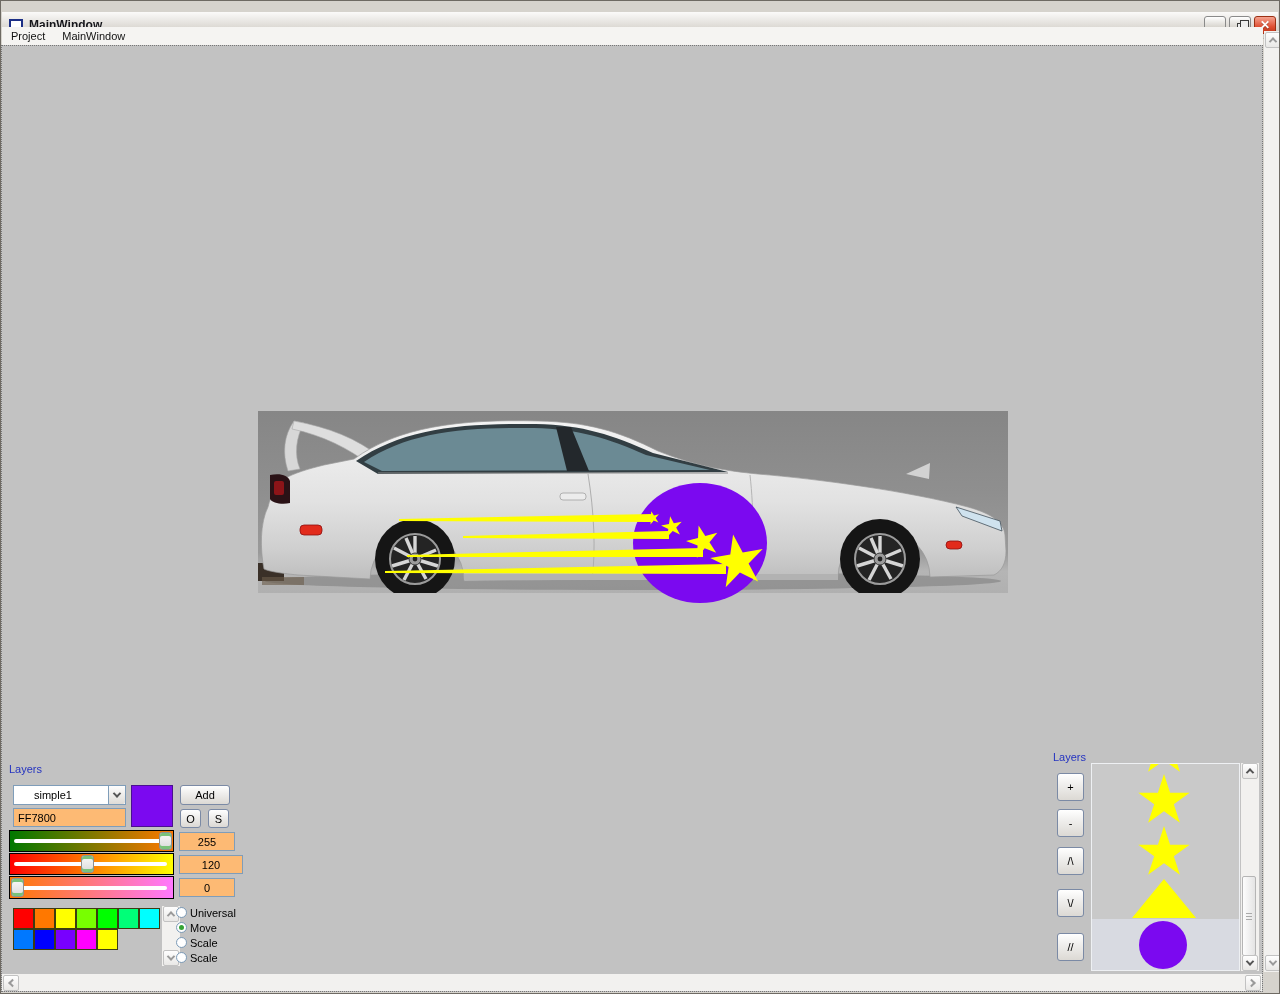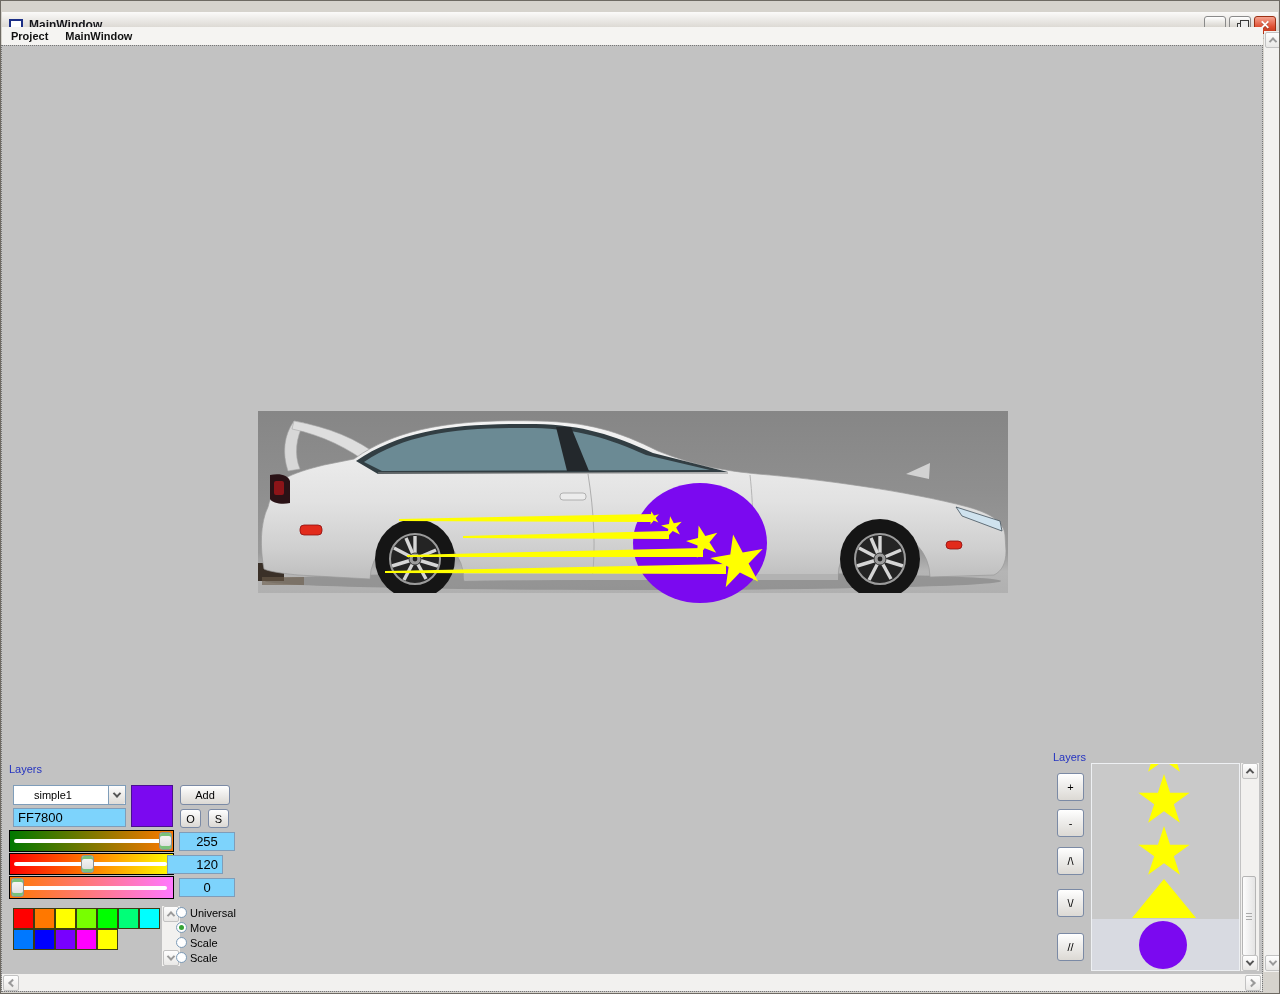--- a/index.html
+++ b/index.html
@@ -17,21 +17,21 @@
     background:linear-gradient(#ffffff,#d9d6d0 60%,#c7c4be);display:flex;align-items:center;justify-content:center;position:relative;}
   .winbtn.close{background:linear-gradient(#f5a28f,#df5034 60%,#c03318);border-color:#9b3014;margin-right:2px;}
   .glyph-min{width:8px;height:2px;background:#3a3a3a;margin-top:8px;}
   .glyph-restore{width:7px;height:6px;border:1px solid #3a3a3a;background:#eee;position:relative;margin-top:2px;}
   .glyph-restore:before{content:"";position:absolute;left:2px;top:-4px;width:7px;height:6px;border:1px solid #3a3a3a;background:#eee;}
   .glyph-close{color:#fff;font-size:12px;font-weight:bold;line-height:1;text-shadow:0 1px 1px #00000055;}
   #winbtns{margin-left:auto;display:flex;align-items:center;}
 
   
   #menubar{position:absolute;left:1px;top:26px;width:1261px;height:18px;background:#f5f4f2;display:flex;align-items:center;}
-  .menu-item{font-size:11px;color:#111;padding:2px 8px;margin-left:1px;font-weight:bold;}
+  .menu-item{font-size:11px;color:#111;padding:2px 8px;margin-left:1px;}
 
   
   #scrollarea{position:absolute;left:0px;top:44px;width:1262px;height:947px;border:1px dotted #777;background:#c2c2c2;}
   #canvas{position:absolute;left:0;top:0;width:1260px;height:928px;overflow:hidden;}
   #hscroll{position:absolute;left:0;bottom:0;width:1260px;height:17px;background:#f2f1ef;display:block;}
   #vscroll{position:absolute;left:1263px;top:30px;width:17px;height:941px;background:#f2f1ef;}
   .sb-btn{position:absolute;width:16px;height:16px;border:1px solid #c2c2c2;border-radius:2px;
     background:linear-gradient(#fefefe,#e9e8e6);display:flex;align-items:center;justify-content:center;}
   .chev{width:6px;height:6px;border-right:2px solid #9a9a9a;border-bottom:2px solid #9a9a9a;}
   .chev.dark{border-color:#555;}
@@ -39,21 +39,21 @@
   .chev.down{transform:rotate(45deg) translate(-1px,-1px);}
   .chev.left{transform:rotate(135deg) translate(-1px,-1px);}
   .chev.right{transform:rotate(-45deg) translate(-1px,-1px);}
   .sb-thumb{position:absolute;left:1px;width:14px;background:linear-gradient(90deg,#fdfdfd,#e4e4e4);
     border:1px solid #b5b5b5;border-radius:2px;}
   .grip{position:absolute;left:3px;right:3px;top:50%;height:1px;background:#aaa;box-shadow:0 -3px 0 #aaa,0 3px 0 #aaa;}
 
   
   .btn{border:1px solid #7b8aa5;border-radius:3px;background:linear-gradient(#ffffff,#eeedeb 45%,#dcd9d4);
     font-size:11px;color:#000;display:flex;align-items:center;justify-content:center;}
-  .edit{background:#7dd3fc;border:1px solid #7f9db9;font-size:13px;color:#000;padding:1px 4px;}
+  .edit{background:#fdba74;border:1px solid #7f9db9;font-size:11px;color:#000;padding:1px 4px;}
   .panel-label{font-size:11px;color:#2433c0;}
   .combo{background:#fff;border:1px solid #7f9db9;display:flex;align-items:center;font-size:11px;}
   .combo .val{flex:1;padding-left:20px;}
   .combo .drop{width:17px;align-self:stretch;border-left:1px solid #7f9db9;border-radius:0 2px 2px 0;
     background:linear-gradient(#fdfdfd,#dfdcd7);display:flex;align-items:center;justify-content:center;}
 
   .gslider{position:absolute;border:1px solid #000;}
   .groove{position:absolute;left:4px;right:6px;top:50%;height:4px;margin-top:-2px;background:#fff;border-radius:2px;}
   .handle{position:absolute;top:1px;bottom:1px;width:13px;border:1px solid #8f8f8f;border-radius:3px;
     background:linear-gradient(#fafafa,#d9d9d9);
@@ -222,21 +222,21 @@
       </div>
       <div class="abs gslider" style="left: 7px; top: 807px; width: 165px; height: 22px; background: linear-gradient(90deg, rgb(255, 0, 0), rgb(255, 255, 0));">
         <div class="groove"></div>
           <div class="handle" style="left: calc(47% - 6.05px);"></div>
       </div>
       <div class="abs gslider" style="left: 7px; top: 830px; width: 165px; height: 23px; background: linear-gradient(90deg, rgb(255, 120, 0), rgb(255, 120, 255));">
         <div class="groove"></div>
           <div class="handle" style="left: calc(0% + 1px);"></div>
       </div>
       <input class="abs edit" style="left: 177px; top: 786px; width: 56px; height: 19px; text-align: center;" value="255">
-      <input class="abs edit" style="left: 165px; top: 809px; width: 56px; height: 19px; text-align: right;" value="120">
+      <input class="abs edit" style="left: 177px; top: 809px; width: 64px; height: 19px; text-align: center;" value="120">
       <input class="abs edit" style="left: 177px; top: 832px; width: 56px; height: 19px; text-align: center;" value="0">
 
       <div class="abs" id="swatch-row-0" style="left:11px;top:862px;height:21px;white-space:nowrap;font-size:0;"><span class="swatch-cell" style="background: rgb(255, 0, 0);"></span><span class="swatch-cell" style="background: rgb(255, 120, 0);"></span><span class="swatch-cell" style="background: rgb(255, 255, 0);"></span><span class="swatch-cell" style="background: rgb(120, 255, 0);"></span><span class="swatch-cell" style="background: rgb(0, 255, 0);"></span><span class="swatch-cell" style="background: rgb(0, 255, 120);"></span><span class="swatch-cell" style="background: rgb(0, 255, 255);"></span></div>
       <div class="abs" id="swatch-row-1" style="left:11px;top:883px;height:21px;white-space:nowrap;font-size:0;"><span class="swatch-cell" style="background: rgb(0, 120, 255);"></span><span class="swatch-cell" style="background: rgb(0, 0, 255);"></span><span class="swatch-cell" style="background: rgb(120, 0, 255);"></span><span class="swatch-cell" style="background: rgb(255, 0, 255);"></span><span class="swatch-cell" style="background: rgb(255, 255, 0);"></span></div>
 
       <div class="abs" style="left:160px;top:860px;width:18px;height:60px;background:#f2f1ef;">
         <div class="sb-btn" style="left:1px;top:0;">
             <span class="chev up"></span>
           </div>
         <div class="sb-btn" style="left:1px;bottom:0;">

